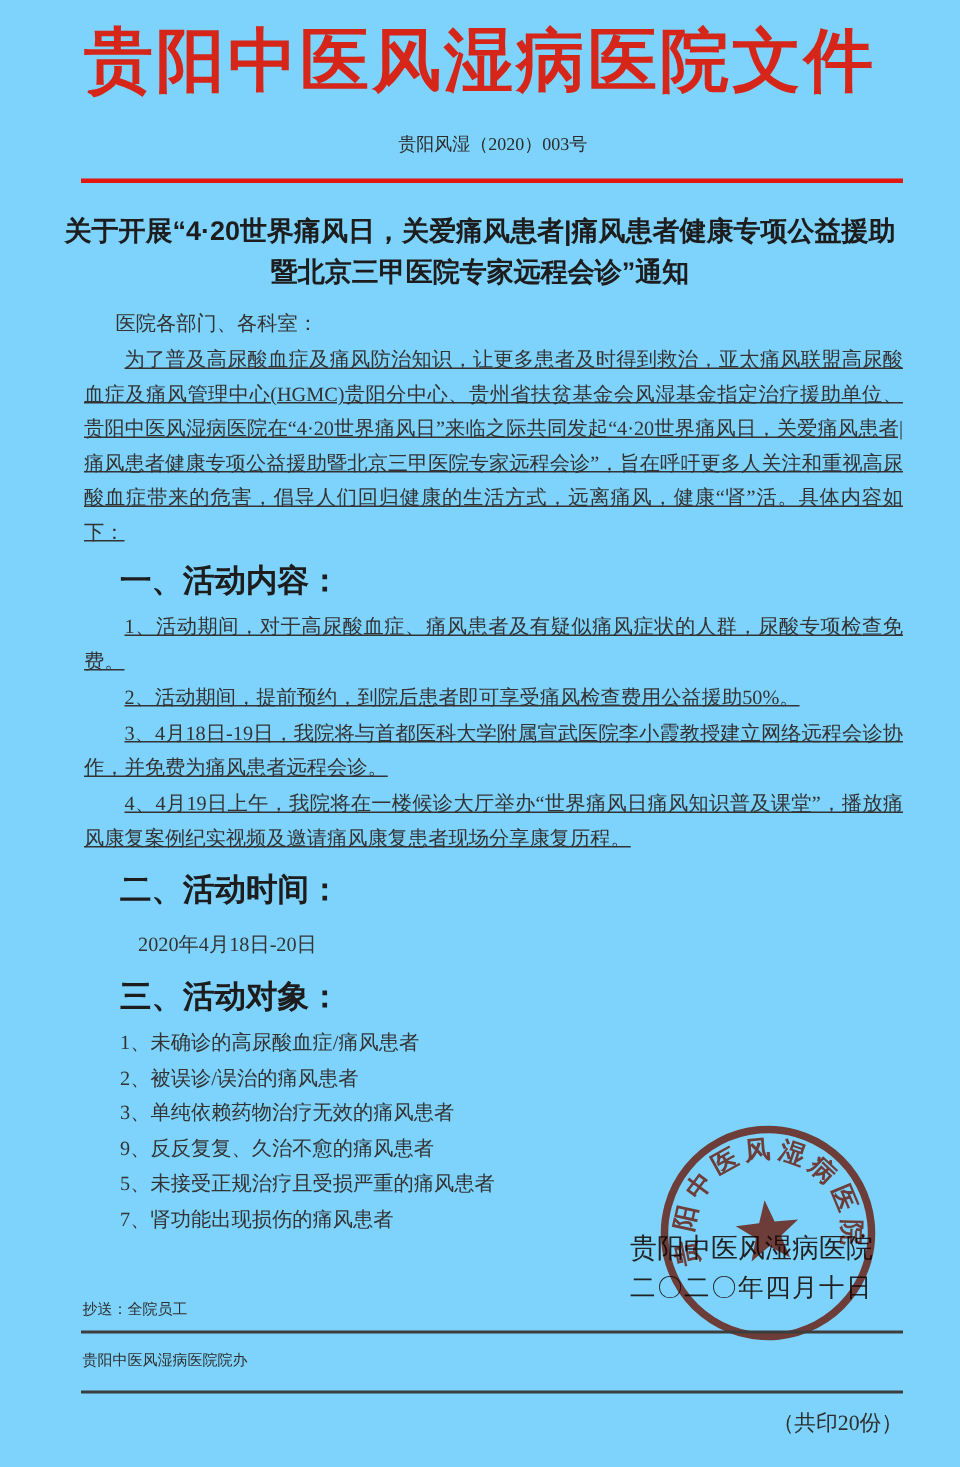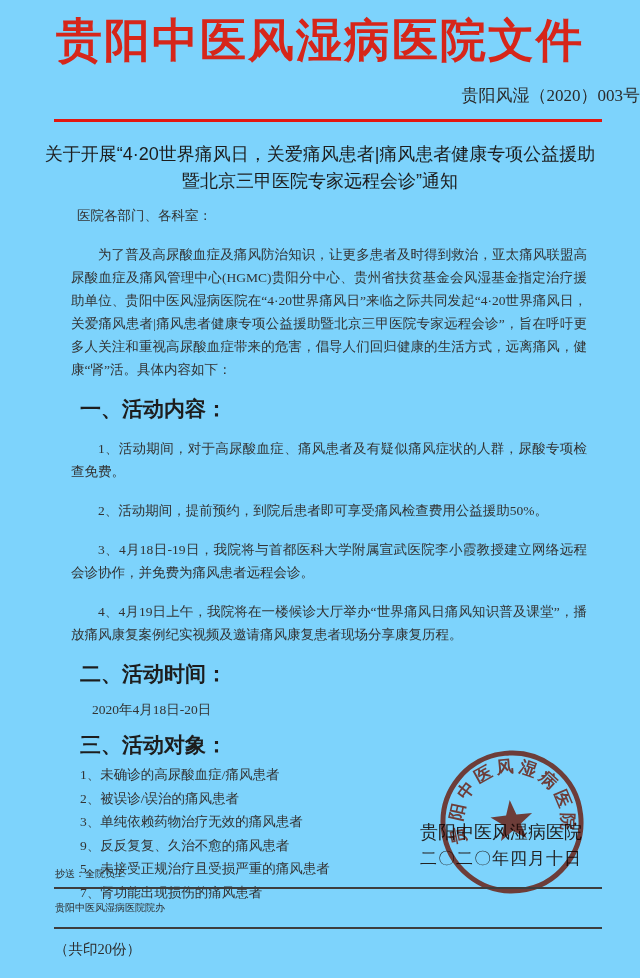--- a/index.html
+++ b/index.html
@@ -7,38 +7,38 @@
     position:relative; width:640px; height:978px; background:#7dd3fc;
     overflow:hidden; font-family:"Liberation Serif", serif; color:#2e2e2e;
   }
   .org-title {
     position:absolute; top:14px; left:0; right:0; text-align:center;
     font-family:"Liberation Sans", sans-serif; font-weight:bold;
     font-size:46px; line-height:52px; letter-spacing:2px; color:#d6261a;
     white-space:nowrap;
   }
   .doc-number {
-    position:absolute; top:86px; left:17px; right:0; text-align:right;
-    font-size:17px; line-height:20px; color:#2b2b2b;
+    position:absolute; top:86px; left:17px; right:0; text-align:center;
+    font-size:12px; line-height:20px; color:#2b2b2b;
   }
   .red-rule {
     position:absolute; top:119px; left:54px; width:548px; height:3px;
     background:#e21710;
   }
   .notice-title {
     position:absolute; top:141px; left:18px; right:18px; text-align:center;
-    font-family:"Liberation Sans", sans-serif; font-weight:normal;
+    font-family:"Liberation Sans", sans-serif; font-weight:bold;
     font-size:18px; line-height:27px; color:#1d1d1d;
   }
   .content {
     position:absolute; top:204px; left:55px; width:548px;
     font-size:13.5px; line-height:23px; text-align:justify; color:#333333;
   }
   .salutation { padding-left:22px; }
-  .para { text-indent:2em; margin:16px; }
+  .para { text-indent:2em; margin:1px;text-decoration:underline; }
   .sec-heading {
     font-family:"Liberation Sans", sans-serif; font-weight:bold;
     font-size:21px; line-height:24px; color:#1d1d1d;
     margin:10px 0 6px; padding-left:25px; text-align:left;
   }
   .sec-heading.mt2 { margin-top:12px; }
   .date-line { padding-left:25px; margin:12px; }
   .list-item { padding-left:25px; line-height:23.5px; text-align:left; }
   .sig-org {
     position:absolute; top:820px; left:416px; width:170px; text-align:center;
@@ -51,21 +51,21 @@
   .seal {
     position:absolute; left:432px; top:742px; width:160px; height:160px;
     transform:rotate(-6deg); mix-blend-mode:multiply; opacity:0.92;
   }
   .cc-line { position:absolute; top:864px; left:55px; font-size:10px; line-height:20px; }
   .footer-rule { position:absolute; left:54px; width:548px; height:2px; background:#3d3d3d; }
   .rule-1 { top:887px; }
   .rule-2 { top:927px; }
   .office-line { position:absolute; top:898px; left:55px; font-size:10px; line-height:20px; }
   .copies-line {
-    position:absolute; top:939px; left:54px; width:548px; text-align:left;
+    position:absolute; top:939px; left:54px; width:548px; text-align:right;
     font-size:14.5px; line-height:20px;
   }
 </style>
 </head>
 <body>
 
 <div class="page">
 
   <div class="org-title">贵阳中医风湿病医院文件</div>
 

